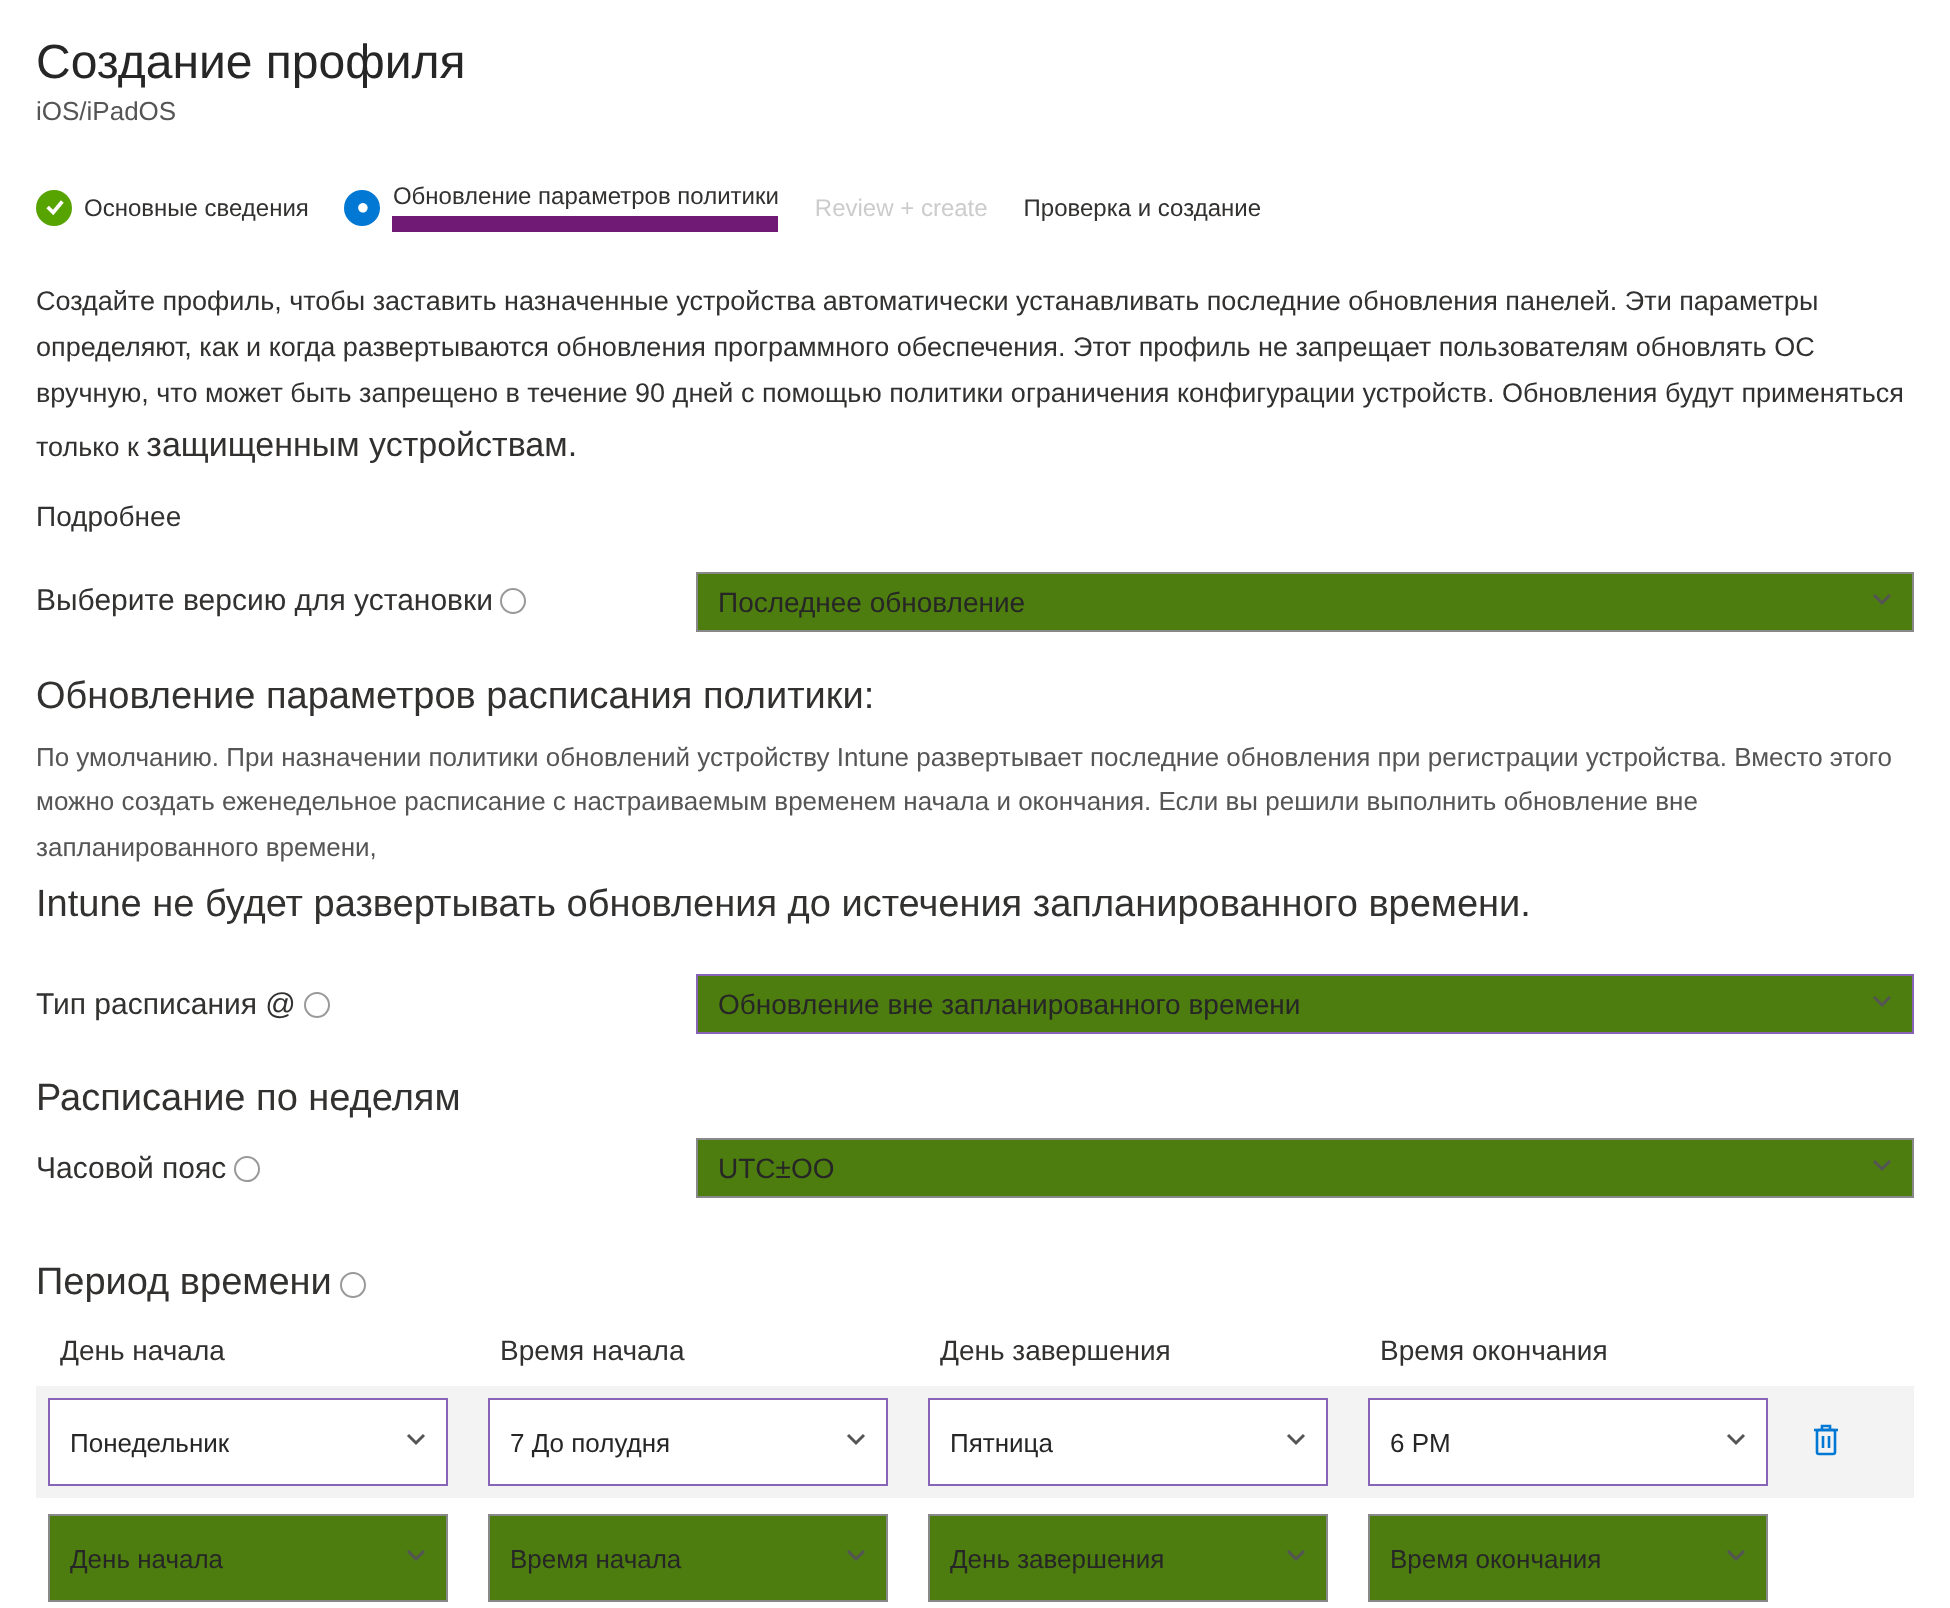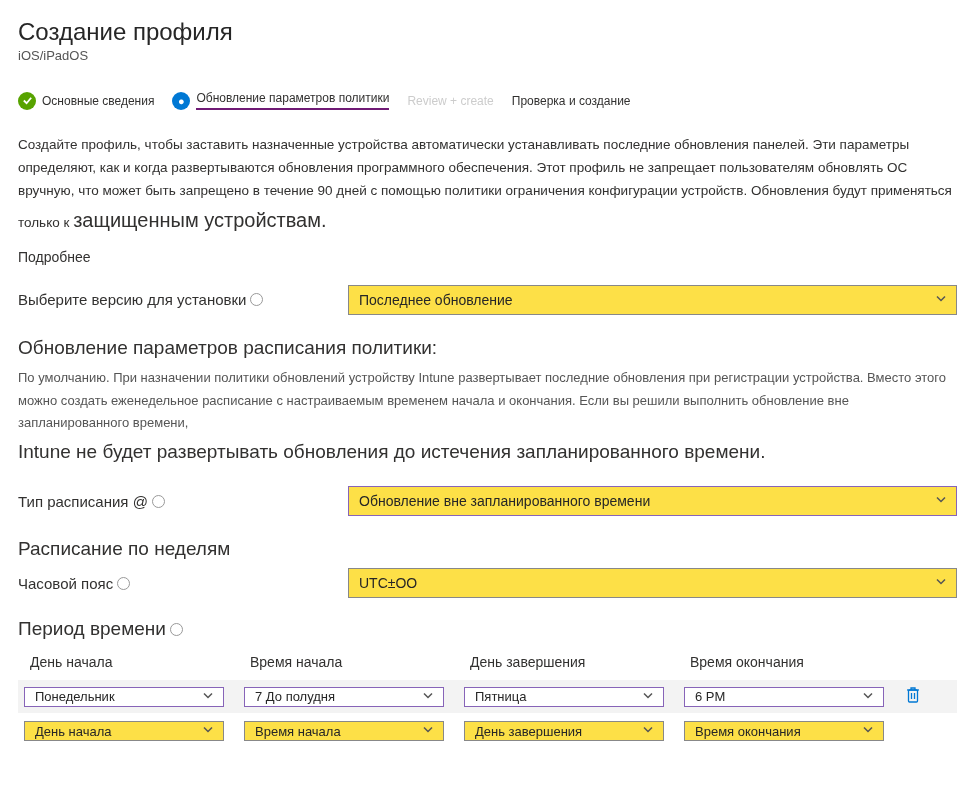--- a/index.html
+++ b/index.html
@@ -16,49 +16,49 @@
   .stepper { display: flex; align-items: center; gap: 18px; margin-bottom: 24px; flex-wrap: wrap; }
   .step { display: flex; align-items: center; gap: 6px; font-size: 12px; color: #323130; }
   .step.dim { color: #ccc; }
   .step.big { font-size: 18px; color: #323130; }
   .step-badge {
     width: 18px; height: 18px; border-radius: 50%; display: inline-flex;
     align-items: center; justify-content: center; font-size: 11px; color: #fff;
   }
   .step-badge.done { background: #57a300; }
   .step-badge.active { background: #0078d4; }
-  .active-underline { border-bottom: 2px solid #701a75; padding-bottom: 3px; }
+  .active-underline { border-bottom: 8px solid #701a75; padding-bottom: 3px; }
   .desc { font-size: 13.5px; line-height: 1.7; color: #323130; margin-bottom: 4px; }
-  .desc .strong-end { font-size: 20px; }
+  .desc .strong-end { font-size: 17px; }
   .link-line { font-size: 14px; color: #323130; margin: 12px 0 20px 0; }
   .form-row { display: flex; align-items: center; margin-bottom: 22px; }
   .form-row .label { width: 330px; font-size: 15px; color: #323130; display: flex; align-items: center; gap: 4px; }
   .info-circle { width: 13px; height: 13px; border: 1px solid #999; border-radius: 50%; display: inline-block; }
   .select {
-    flex: 1; height: 30px; border: 1px solid #888; background: #fde047; padding: 0 32px 0 10px;
+    flex: 1; height: 30px; border: 1px solid #888; background: #4d7c0f; padding: 0 32px 0 10px;
     font-size: 14px; position: relative; display: flex; align-items: center; color: #262626;
   }
   .select.purple { border: 1px solid #8764b8; }
   .select .chev {
     position: absolute; right: 8px; top: 50%; transform: translateY(-50%);
   }
   .section-h { font-size: 19px; color: #323130; margin: 6px 0 8px 0; display: flex; align-items: center; gap: 4px; }
   .sub-desc { font-size: 13px; line-height: 1.75; color: #555; margin-bottom: 4px; }
   .sub-desc .big-end { font-size: 19px; color: #323130; }
   .table-wrap { margin-top: 10px; }
   .table-head, .table-row {
     display: grid;
     grid-template-columns: 200px 200px 200px 200px 30px;
     gap: 20px;
     align-items: center;
     padding: 4px 6px;
   }
   .table-head { margin-bottom: 6px; }
   .th { font-size: 14px; color: #323130; padding-left: 6px; }
-  .tcell .select { width: 100%; height: 20px; font-size: 13px; }
+  .tcell .select { width: 100%; height: 44px; font-size: 13px; }
   .table-row.filled { background: #f3f3f3; padding-top: 6px; padding-bottom: 6px; margin-bottom: 4px; }
   .table-row.filled .select { border: 1px solid #8764b8; background: #fff; }
   .del-icon { color: #0078d4; cursor: pointer; }
   svg.chev-svg { width: 14px; height: 14px; }
   svg.chev-svg path { stroke: #555; stroke-width: 1.5; fill: none; }
   svg.trash-svg { width: 18px; height: 18px; }
   svg.trash-svg path, svg.trash-svg rect { stroke: #0078d4; stroke-width: 1.3; fill: none; }
   svg.check-svg { width: 11px; height: 11px; }
   svg.check-svg path { stroke: #fff; stroke-width: 2; fill: none; }
 </style>
@@ -129,21 +129,21 @@
     <span class="chev">
       <svg class="chev-svg" viewBox="0 0 14 14">
           <path d="M3 5 L7 9 L11 5"></path>
         </svg>
     </span>
   </div>
 </div>
 
 <div class="section-h">Расписание по неделям</div>
 
-<div class="form-row" style="margin-bottom:20px">
+<div class="form-row" style="margin-bottom:32px">
   <div class="label">
     <span>Часовой пояс</span>
     <span class="info-circle"></span>
   </div>
   <div class="select">
     <span>UTC±OO</span>
     <span class="chev">
       <svg class="chev-svg" viewBox="0 0 14 14">
           <path d="M3 5 L7 9 L11 5"></path>
         </svg>

